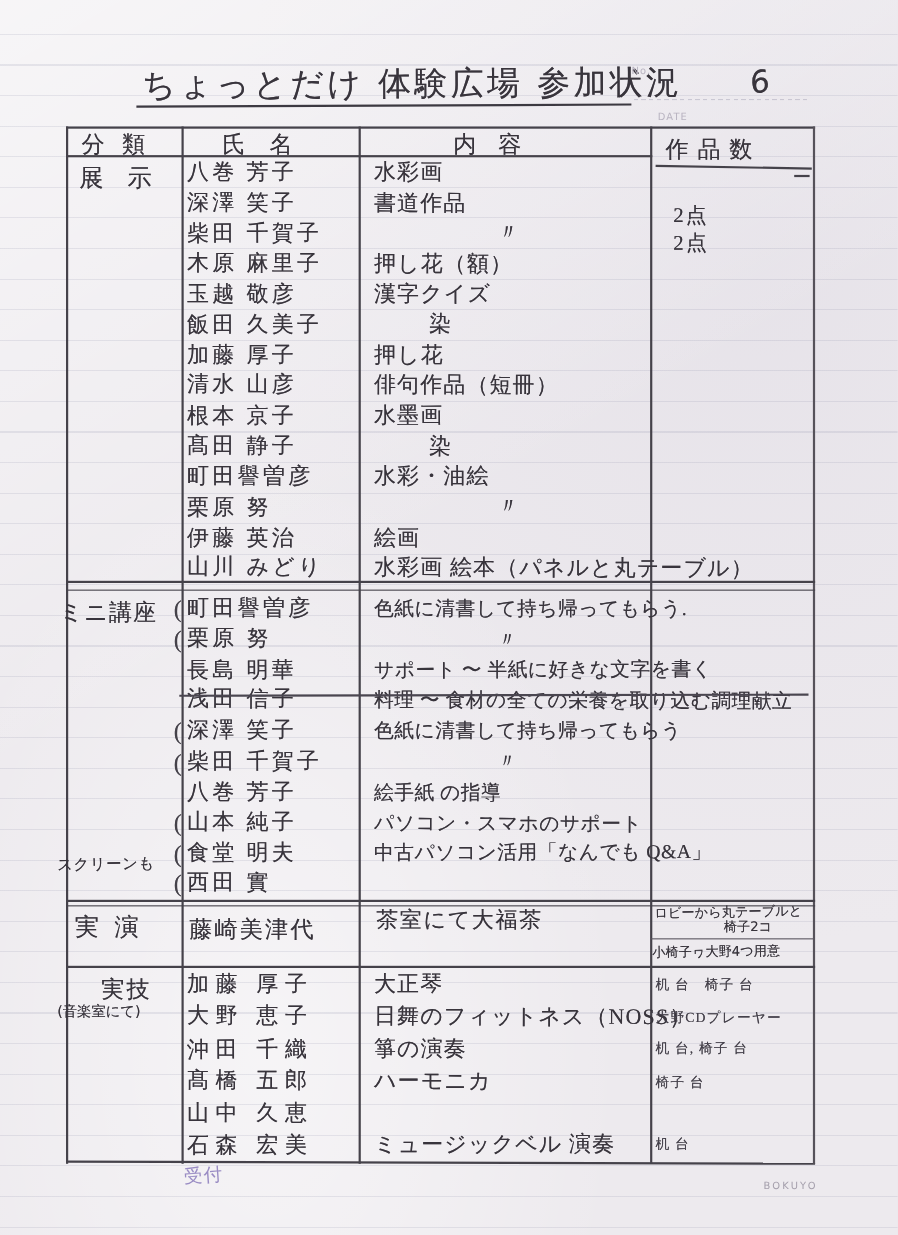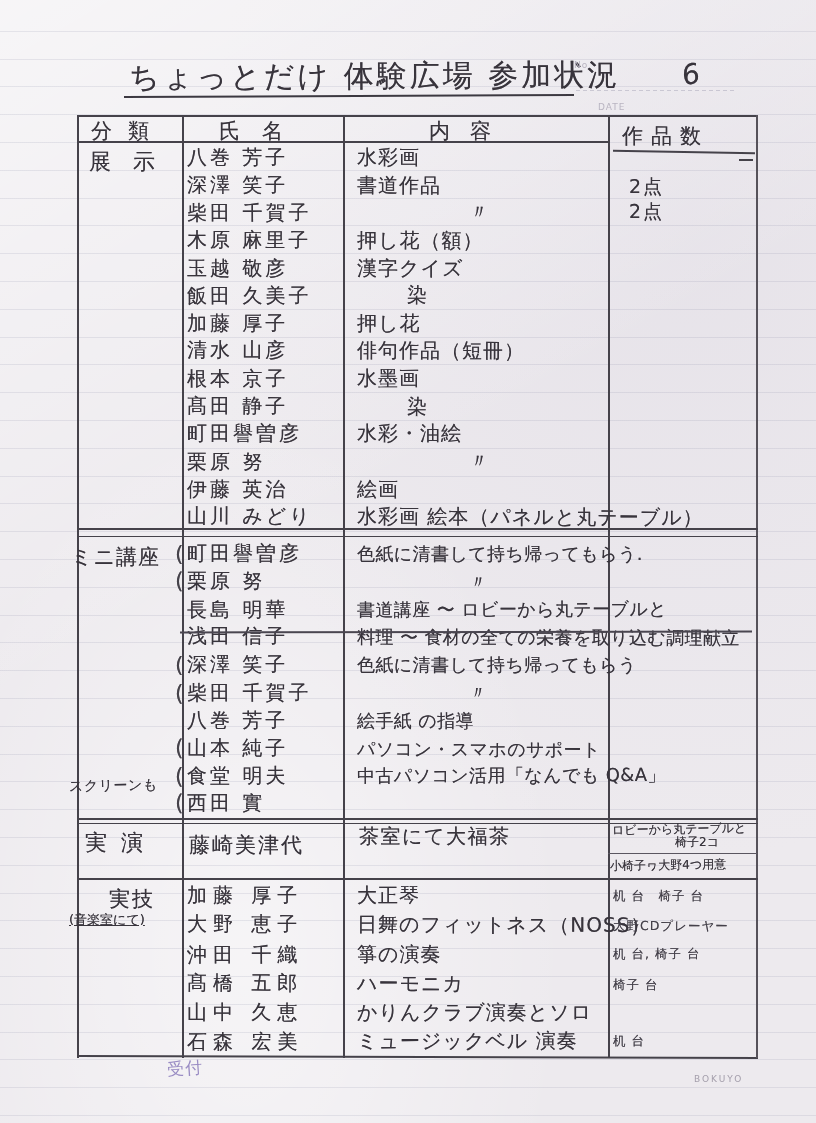--- a/index.html
+++ b/index.html
@@ -40,21 +40,21 @@
     font-size:28px;transform:rotate(-10deg) skewX(-6deg);
   }
   .print-faint{position:absolute;font-size:9px;color:#b9b4c1;letter-spacing:1px;}
   .print-no{left:574px;top:60px;}
   .print-date{left:598px;top:102px;}
   .print-line{
     position:absolute;left:576px;top:90px;width:158px;height:1px;
     background:repeating-linear-gradient(to right, rgba(150,148,170,.4) 0 4px, transparent 4px 7px);
   }
   
-  .tbl{position:absolute;left:77px;top:115px;width:681px;height:943px;}
+  .tbl{position:absolute;left:60px;top:115px;width:681px;height:943px;}
   .hline,.vline{position:absolute;background:#45424a;}
   .hline{height:1.8px;}
   .vline{width:1.8px;}
   .b-top{left:0;top:0;width:681px;}
   .b-bottom{left:0;top:941px;width:681px;height:2.2px;transform:rotate(.15deg);}
   .b-left{left:0;top:0;height:943px;}
   .b-right{left:679px;top:0;height:943px;background:#56525a;}
   .v1{left:105px;top:0;height:943px;}
   .v2{left:266px;top:0;height:943px;}
   .v3{left:531px;top:0;height:943px;}
@@ -73,38 +73,38 @@
   .th-name{left:142px;letter-spacing:22px;}
   .th-content{left:352px;letter-spacing:20px;}
   .th-works{left:545px;top:7px;letter-spacing:8px;}
   
   .cat{position:absolute;white-space:nowrap;}
   .cat-tenji{left:12px;top:32px;font-size:22px;letter-spacing:22px;}
   .cat-mini{left:-6px;top:428px;font-size:21px;letter-spacing:1px;}
   .cat-screen{left:-8px;top:662px;font-size:14px;letter-spacing:.5px;transform:rotate(-1deg);}
   .cat-jitsuen{left:8px;top:713px;font-size:22px;letter-spacing:14px;}
   .cat-jitsugi{left:-4px;top:770px;font-size:21px;letter-spacing:2px;margin-left:36px;}
-  .cat-jitsugi-sub{left:-8px;top:796px;font-size:13px;letter-spacing:0;text-decoration:underline;}
-  
-  .rows{position:absolute;left:0;width:574px;}
+  .cat-jitsugi-sub{left:-8px;top:796px;font-size:13px;letter-spacing:0;}
+  
+  .rows{position:absolute;left:0;width:574px;font-family:Liberation Serif, serif;}
   .rows1{top:29px;}
   .rows2{top:425px;}
   .rows4{top:766px;}
   .row{position:relative;white-space:nowrap;}
   .rows1 .row{height:27.65px;line-height:27.65px;}
   .rows2 .row{height:27.8px;line-height:27.8px;}
   .rows4 .row{height:29.3px;line-height:29.3px;}
   .row span{position:absolute;top:0;}
   .cname{left:110px;font-size:20px;letter-spacing:3px;}
   .rows4 .cname{letter-spacing:6px;}
   .ccontent{left:280px;font-size:20px;letter-spacing:1px;}
   .rows2 .ccontent{font-size:18px;letter-spacing:.4px;}
   .ccontent.d{left:392px;}
   .ccontent.i{left:330px;}
-  .cworks{left:552px;font-size:19px;letter-spacing:2px;}
+  .cworks{left:552px;font-size:19px;letter-spacing:2px;margin-top:10px;}
   .brace{left:98px;font-size:22px;color:#45424a;}
   .row:nth-child(2n){transform:rotate(.2deg);}
   .row:nth-child(3n){transform:rotate(-.2deg);}
   
   .strike{
     position:absolute;left:103px;top:516px;width:572px;height:1.6px;
     background:#4a4650;transform:rotate(-.1deg);
   }
   
   .s3-name{position:absolute;left:112px;top:716px;font-size:21px;letter-spacing:2px;white-space:nowrap;}
@@ -236,21 +236,21 @@
         <span class="cname ink">町田譽曽彦</span>
         <span class="ccontent ink">色紙に清書して持ち帰ってもらう.</span>
       </div>
       <div class="row">
         <span class="brace ink">(</span>
         <span class="cname ink">栗原 努</span>
         <span class="ccontent d ink">〃</span>
       </div>
       <div class="row">
         <span class="cname ink">長島 明華</span>
-        <span class="ccontent ink">書道講座 〜 ロビーから丸テーブルと</span>
+        <span class="ccontent ink">サポート 〜 半紙に好きな文字を書く</span>
       </div>
       <div class="row">
         <span class="cname ink">浅田 信子</span>
         <span class="ccontent ink">料理 〜 食材の全ての栄養を取り込む調理献立</span>
       </div>
       <div class="row">
         <span class="brace ink">(</span>
         <span class="cname ink">深澤 笑子</span>
         <span class="ccontent ink">色紙に清書して持ち帰ってもらう</span>
       </div>
@@ -302,21 +302,20 @@
         <span class="ccontent ink">箏の演奏</span>
         <span class="cnote ink">机 台, 椅子 台</span>
       </div>
       <div class="row">
         <span class="cname ink">髙橋 五郎</span>
         <span class="ccontent ink">ハーモニカ</span>
         <span class="cnote ink">椅子 台</span>
       </div>
       <div class="row">
         <span class="cname ink">山中 久恵</span>
-        <span class="ccontent ink">かりんクラブ演奏とソロ</span>
       </div>
       <div class="row">
         <span class="cname ink">石森 宏美</span>
         <span class="ccontent ink">ミュージックベル 演奏</span>
         <span class="cnote ink">机 台</span>
       </div>
     </div>
   </div>
 
   <div class="footer-note">受付</div>

